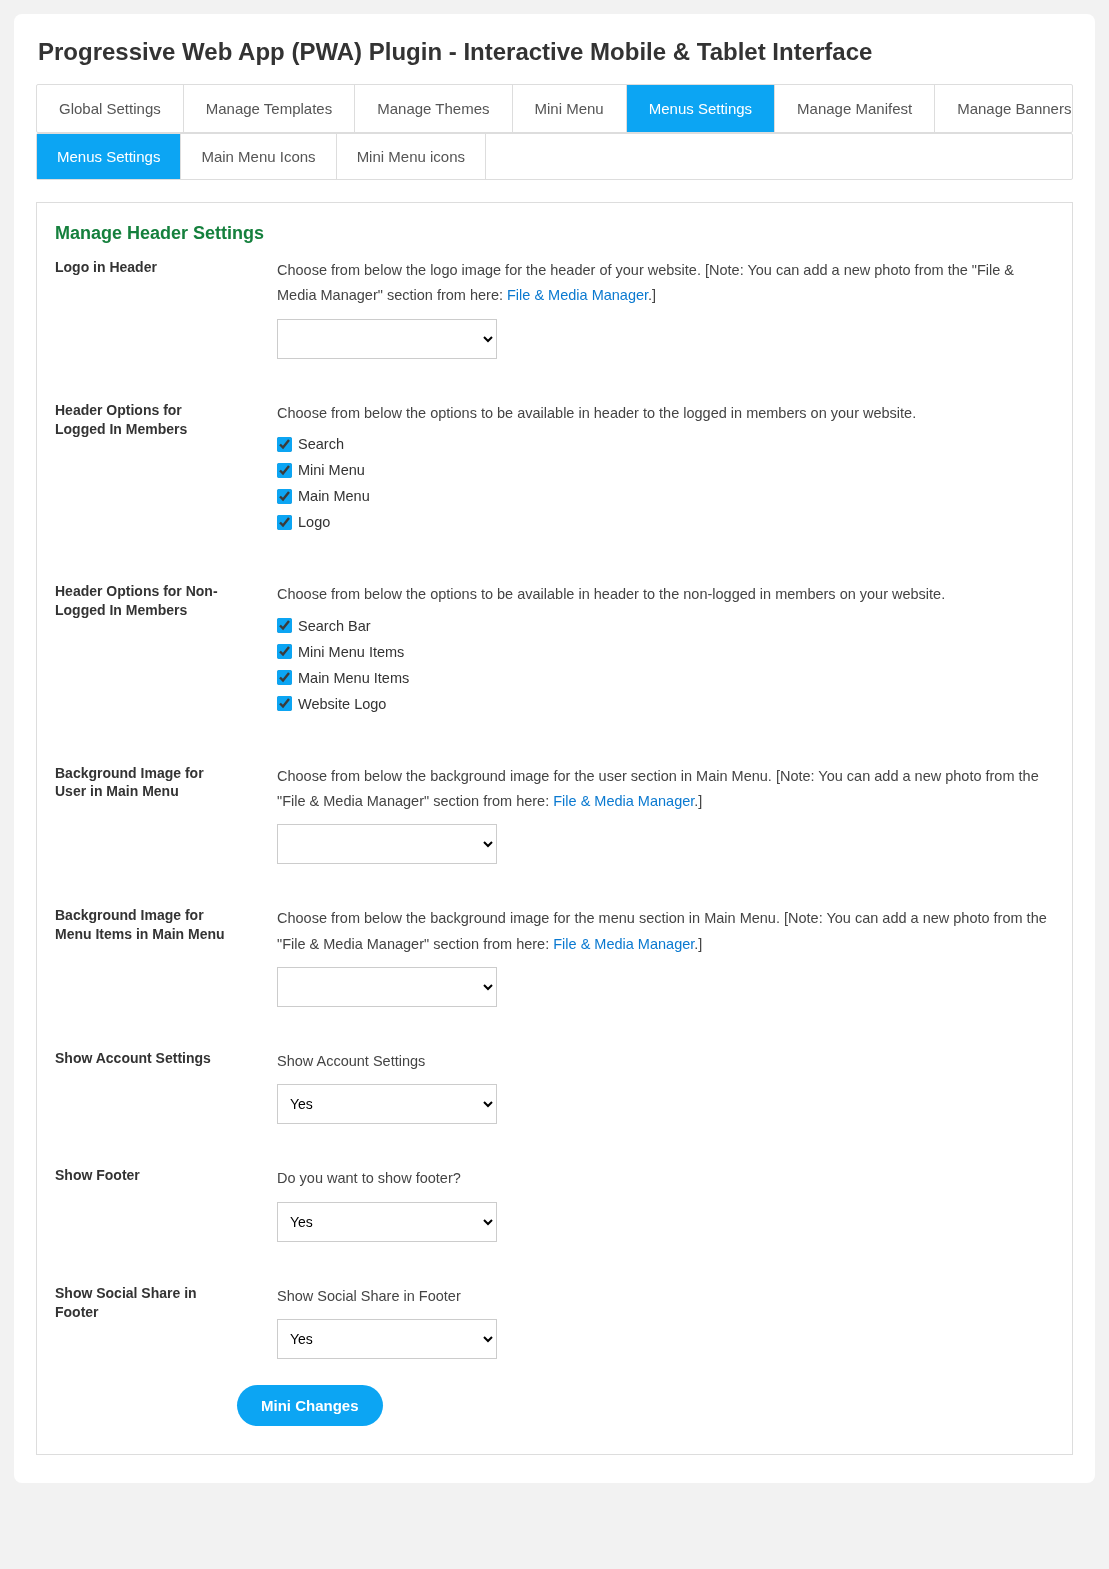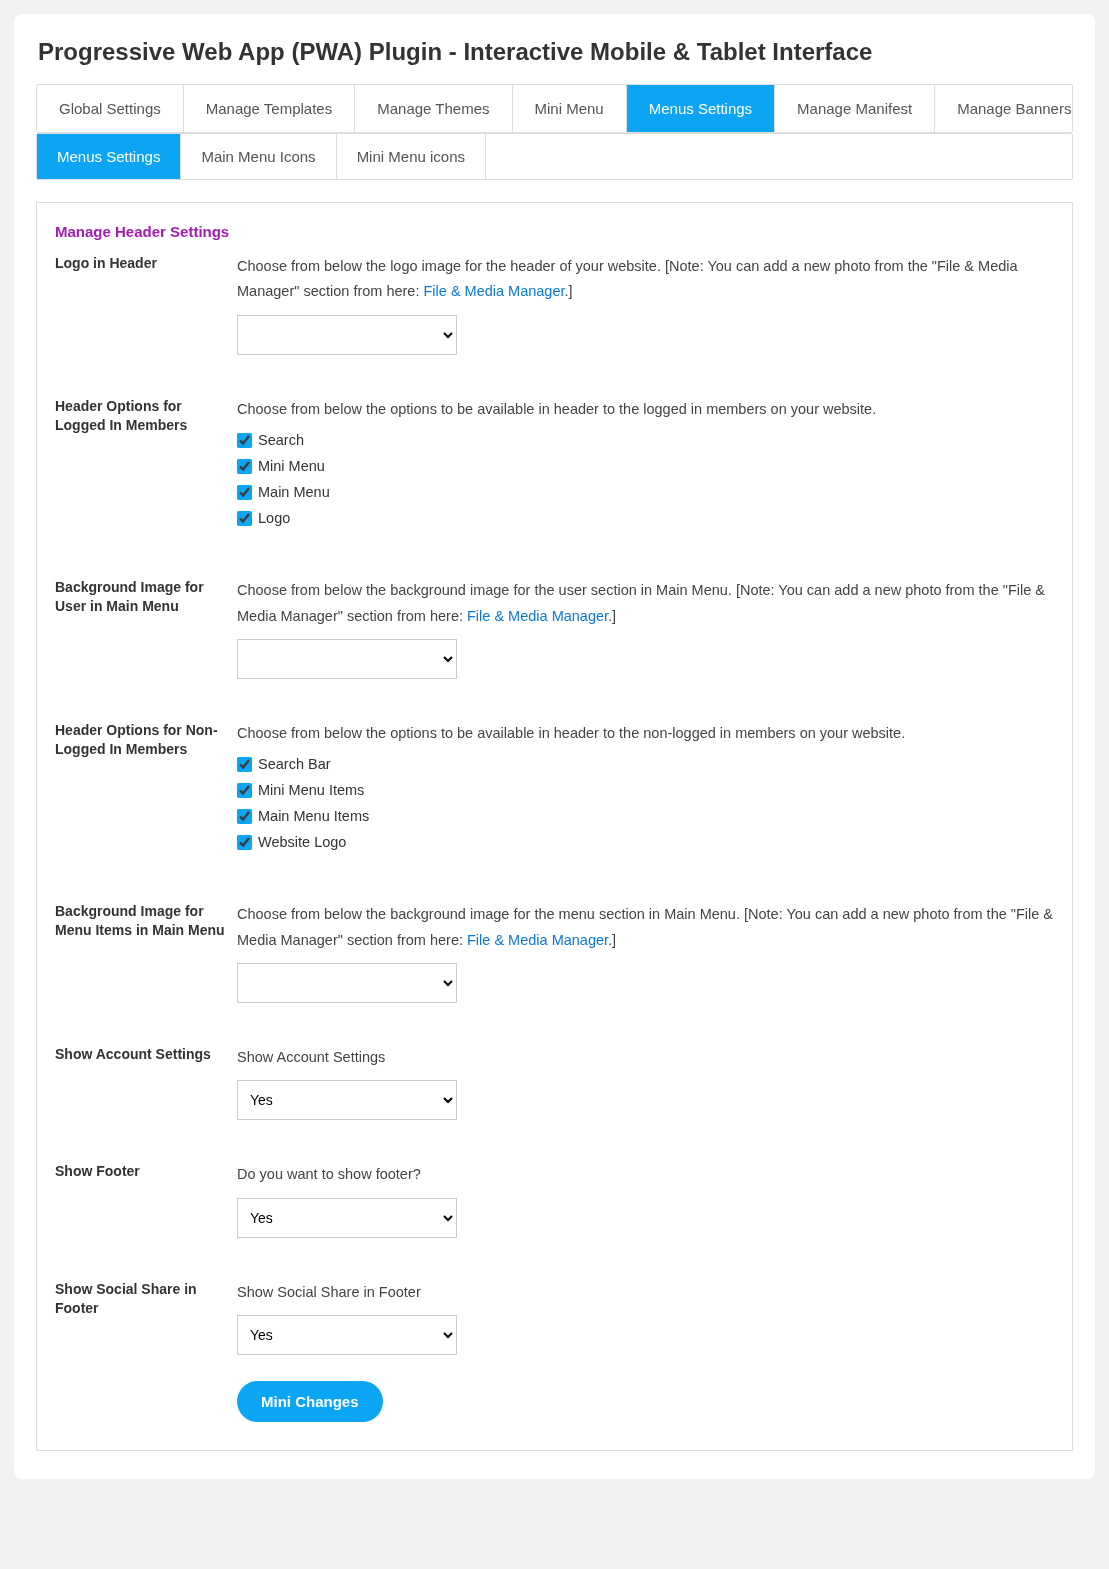--- a/index.html
+++ b/index.html
@@ -59,34 +59,35 @@
   .subtabs .tab.active {
     background: #0ca5f3;
     color: #fff;
   }
   .subtabs .filler { flex:1; }
   .panel {
     border: 1px solid #ddd;
     padding: 20px 18px 28px 18px;
   }
   .panel h2 {
-    font-size: 15px;
+    font-size: 18px;
     margin: 0 0 14px 0;
-    color: #a21caf;
+    color: #15803d;
   }
   .panel p.intro {
     font-size: 14.5px;
     line-height: 1.75;
     color: #444;
     margin: 0 0 28px 0;
   }
   .form-row {
     display: flex;
     align-items: flex-start;
     margin-bottom: 42px;
+    gap: 40px;
   }
   .form-row:last-of-type { margin-bottom: 26px; }
   .form-label {
     width: 182px;
     flex-shrink: 0;
     font-weight: bold;
     font-size: 14px;
     color: #333;
     line-height: 1.35;
     padding-right: 10px;
@@ -194,57 +195,57 @@
           <label class="check-item">
               <input type="checkbox" checked="" style=""> 
               <span>Logo</span>
             </label>
         </div>
       </div>
     </div>
 
     
     <div class="form-row">
+      <div class="form-label">Header Options for Non-Logged In Members</div>
+      <div class="form-field">
+        <div class="field-desc">Choose from below the options to be available in header to the non-logged in members on your website.</div>
+        <div class="check-list">
+          <label class="check-item">
+              <input type="checkbox" checked="" style=""> 
+              <span>Search Bar</span>
+            </label>
+          <label class="check-item">
+              <input type="checkbox" checked="" style=""> 
+              <span>Mini Menu Items</span>
+            </label>
+          <label class="check-item">
+              <input type="checkbox" checked="" style=""> 
+              <span>Main Menu Items</span>
+            </label>
+          <label class="check-item">
+              <input type="checkbox" checked="" style=""> 
+              <span>Website Logo</span>
+            </label>
+        </div>
+      </div>
+    </div>
+
+    
+    <div class="form-row">
       <div class="form-label">Background Image for User in Main Menu</div>
       <div class="form-field">
         <div class="field-desc">
           <span>Choose from below the background image for the user section in Main Menu. [Note: You can add a new photo from the "File &amp; Media Manager" section from here: </span><a href="#">File &amp; Media Manager</a><span>.]</span>
         </div>
         <select class="ctrl"><option></option></select>
       </div>
     </div>
 
     
     <div class="form-row">
-      <div class="form-label">Header Options for Non-Logged In Members</div>
-      <div class="form-field">
-        <div class="field-desc">Choose from below the options to be available in header to the non-logged in members on your website.</div>
-        <div class="check-list">
-          <label class="check-item">
-              <input type="checkbox" checked="" style=""> 
-              <span>Search Bar</span>
-            </label>
-          <label class="check-item">
-              <input type="checkbox" checked="" style=""> 
-              <span>Mini Menu Items</span>
-            </label>
-          <label class="check-item">
-              <input type="checkbox" checked="" style=""> 
-              <span>Main Menu Items</span>
-            </label>
-          <label class="check-item">
-              <input type="checkbox" checked="" style=""> 
-              <span>Website Logo</span>
-            </label>
-        </div>
-      </div>
-    </div>
-
-    
-    <div class="form-row">
       <div class="form-label">Background Image for Menu Items in Main Menu</div>
       <div class="form-field">
         <div class="field-desc">
           <span>Choose from below the background image for the menu section in Main Menu. [Note: You can add a new photo from the "File &amp; Media Manager" section from here: </span><a href="#">File &amp; Media Manager</a><span>.]</span>
         </div>
         <select class="ctrl"><option></option></select>
       </div>
     </div>
 
     

